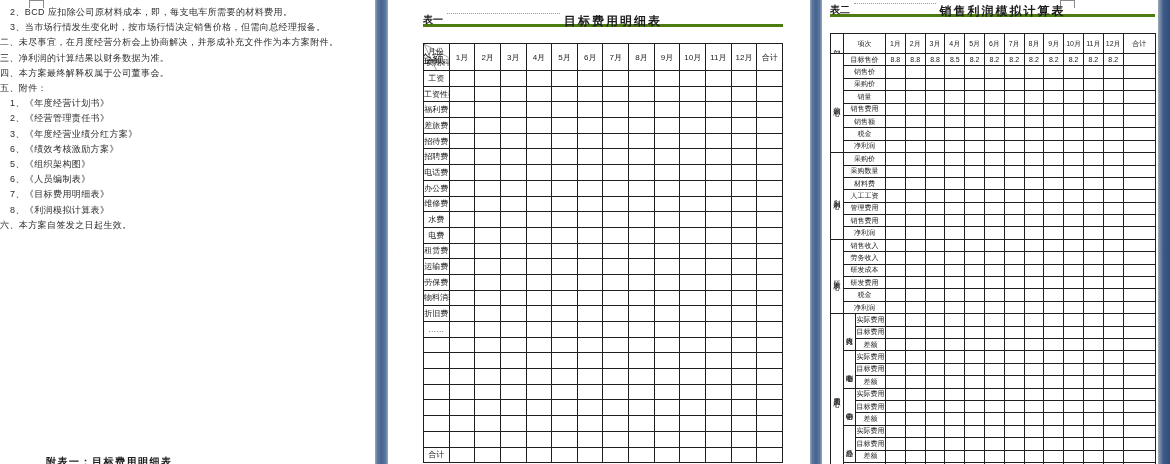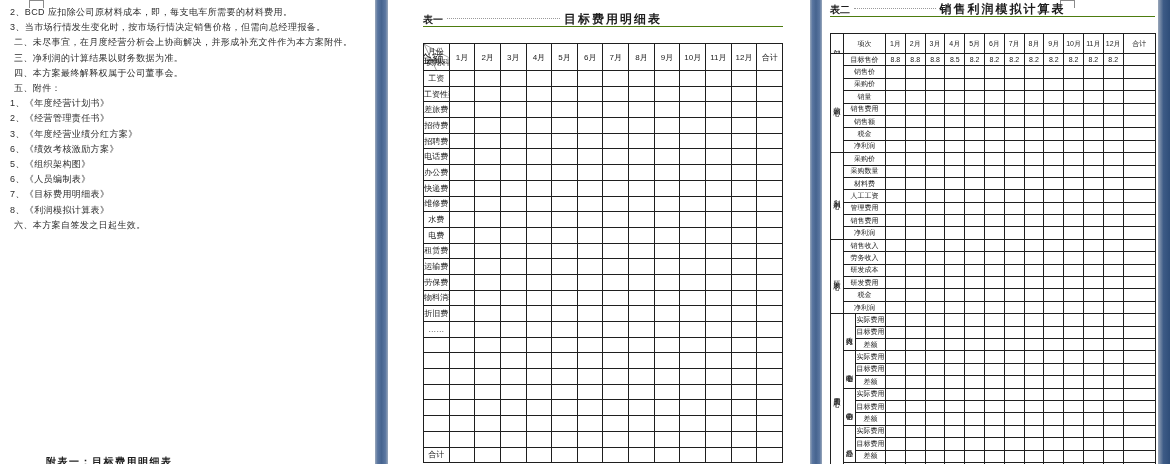--- a/index.html
+++ b/index.html
@@ -18,29 +18,29 @@
   #edge{position:absolute;top:0;left:1158px;width:12px;height:464px;
     background:linear-gradient(90deg,#9aa7ba 0%,#3d5b86 45%,#2e4d79 100%)}
 
   .cmark{position:absolute;top:0;width:15px;height:8px;border:1px solid #8a8a8a;border-bottom:none}
   #page1 .cmark{left:29px}
   #page3 .cmark{left:238px}
 
   
   .body-text{position:absolute;left:0;top:5px;width:100%}
   .tline{font-size:9px;line-height:15.2px;color:#2d2d2d;letter-spacing:.4px;white-space:nowrap}
-  .ind0{padding-left:14px}
+  .ind0{padding-left:0}
   .ind1{padding-left:10px}
   .footer-partial{position:absolute;left:46px;top:455px;font-size:10px;font-weight:bold;
     color:#1c1c1c;letter-spacing:1.5px;white-space:nowrap}
 
   
   .t1-wrap{position:absolute;left:35px;top:13px;width:360px}
   .t2-wrap{position:absolute;left:8px;top:3px;width:325px}
-  .ttl{display:flex;align-items:center;height:14px;border-bottom:1px solid #4d7c0f}
+  .ttl{display:flex;align-items:flex-start;height:14px;border-bottom:3px solid #4d7c0f}
   .ttl .lbl{font-size:10px;font-weight:bold;color:#1c1c1c;white-space:nowrap}
   .ttl .leader{flex:1;border-bottom:1px dotted #9a9a9a;margin:0 4px 3px 4px}
   .ttl .leader.plain{border-bottom:none}
   .ttl .t{font-size:12px;font-weight:bold;color:#1c1c1c;letter-spacing:2px;white-space:nowrap}
 
   table{border-collapse:collapse;table-layout:fixed;width:100%;margin-top:16px}
   td,th{border:1px solid #1f1f1f;font-weight:normal;text-align:center;vertical-align:middle;
     overflow:hidden;white-space:nowrap;padding:0;color:#222}
   #t1 th{height:27px;font-size:8px}
   #t1 td{height:15.7px;font-size:8px}
@@ -149,20 +149,36 @@
             <td class="val"></td>
             <td class="val"></td>
             <td class="val"></td>
             <td class="val"></td>
             <td class="val"></td>
             <td class="val"></td>
             <td class="val"></td>
             <td class="val"></td>
           </tr>
           <tr>
+            <td class="rlab">福利费</td>
+            <td class="val"></td>
+            <td class="val"></td>
+            <td class="val"></td>
+            <td class="val"></td>
+            <td class="val"></td>
+            <td class="val"></td>
+            <td class="val"></td>
+            <td class="val"></td>
+            <td class="val"></td>
+            <td class="val"></td>
+            <td class="val"></td>
+            <td class="val"></td>
+            <td class="val"></td>
+          </tr>
+          <tr>
             <td class="rlab">差旅费</td>
             <td class="val"></td>
             <td class="val"></td>
             <td class="val"></td>
             <td class="val"></td>
             <td class="val"></td>
             <td class="val"></td>
             <td class="val"></td>
             <td class="val"></td>
             <td class="val"></td>
@@ -214,36 +230,20 @@
             <td class="val"></td>
             <td class="val"></td>
             <td class="val"></td>
             <td class="val"></td>
             <td class="val"></td>
             <td class="val"></td>
             <td class="val"></td>
           </tr>
           <tr>
             <td class="rlab">办公费</td>
-            <td class="val"></td>
-            <td class="val"></td>
-            <td class="val"></td>
-            <td class="val"></td>
-            <td class="val"></td>
-            <td class="val"></td>
-            <td class="val"></td>
-            <td class="val"></td>
-            <td class="val"></td>
-            <td class="val"></td>
-            <td class="val"></td>
-            <td class="val"></td>
-            <td class="val"></td>
-          </tr>
-          <tr>
-            <td class="rlab">快递费</td>
             <td class="val"></td>
             <td class="val"></td>
             <td class="val"></td>
             <td class="val"></td>
             <td class="val"></td>
             <td class="val"></td>
             <td class="val"></td>
             <td class="val"></td>
             <td class="val"></td>
             <td class="val"></td>

